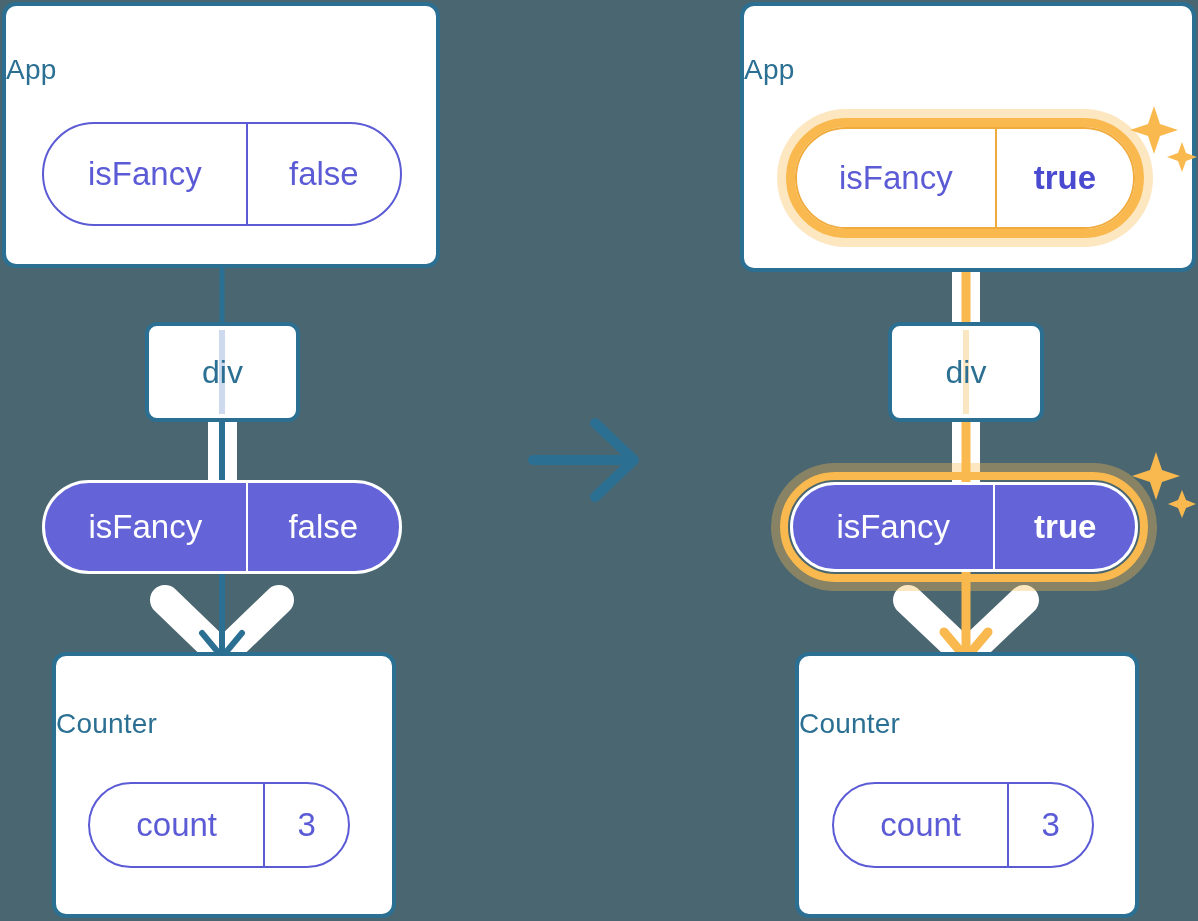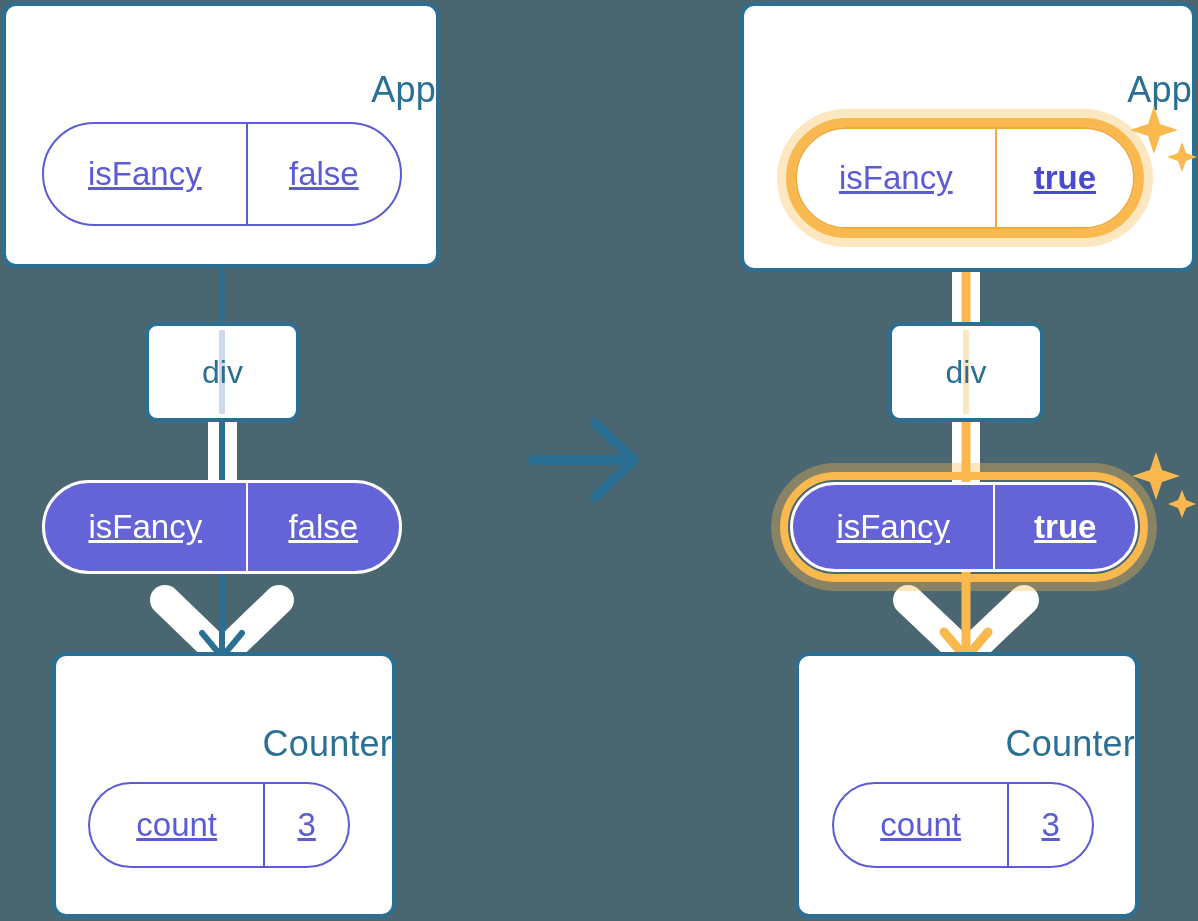--- a/index.html
+++ b/index.html
@@ -16,26 +16,25 @@
   .card{
     position:absolute;
     background:#ffffff;
     border:4px solid #2b7093;
     border-radius:14px;
     box-sizing:border-box;
   }
   .card-title{
     position:absolute;
     left:0;right:0;
-    text-align:right;
+    text-align:left;
     color:#2b7093;
-    font-size:36px;
+    font-size:28px;
     font-weight:400;
     letter-spacing:.2px;
-    margin-top:15px;
   }
   .divbox{
     position:absolute;
     background:#ffffff;
     border:4px solid #2b7093;
     border-radius:12px;
     box-sizing:border-box;
     display:flex;align-items:center;justify-content:center;
     color:#2b7093;
     font-size:32px;
@@ -49,21 +48,20 @@
     display:flex;
     align-items:stretch;
     border-radius:999px;
     overflow:hidden;
   }
   .pill .seg{
     display:flex;align-items:center;justify-content:center;
     font-size:33px;
     box-sizing:border-box;
     white-space:nowrap;
-    text-decoration:underline;
   }
 
   
   .pill.outline{
     border:2px solid #5b5bd6;
     background:transparent;
   }
   .pill.outline .seg{color:#5b5bd6;}
   .pill.outline .seg.val{border-left:2px solid #5b5bd6;}
 

